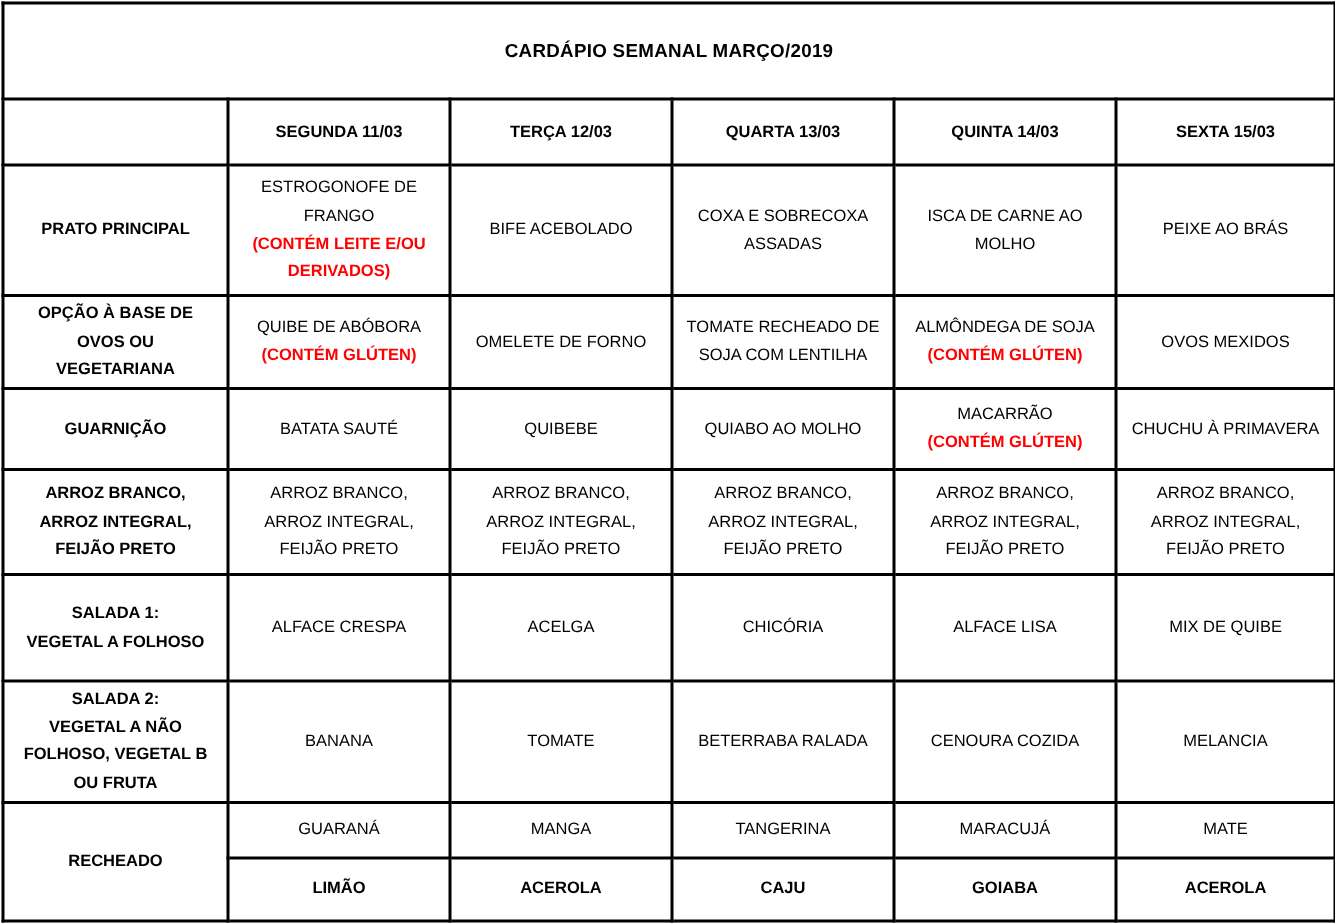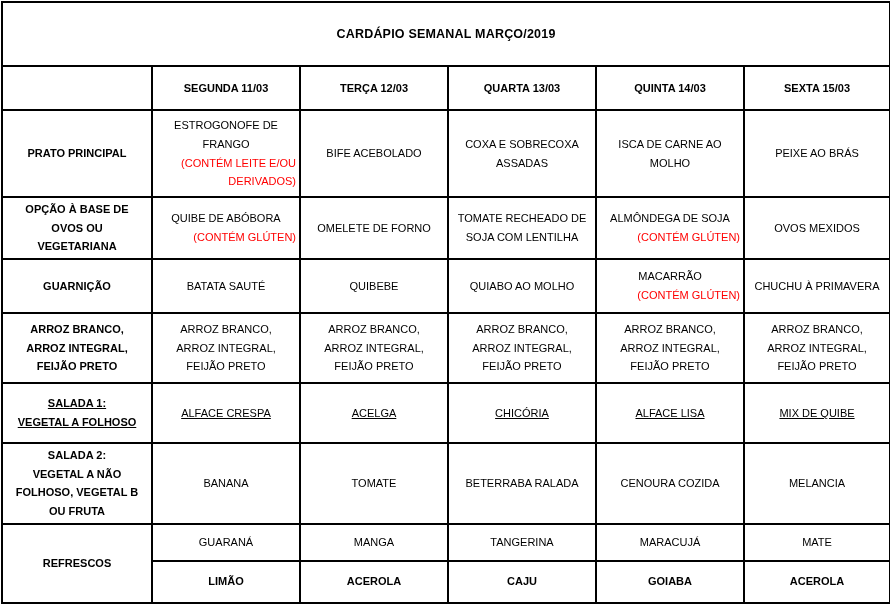--- a/index.html
+++ b/index.html
@@ -36,30 +36,29 @@
     line-height: 1.7;
   }
   td.menu-cell {
     font-size: 11px;
     line-height: 1.7;
     border-radius: 17px;
   }
   .dish { white-space: pre-line; }
   .allergen {
     color: #FF0000;
-    font-weight: normal;
+    font-weight: bold;
     white-space: pre-line;
-    text-align: right;
   }
   .allergen:empty { display: none; }
   tr.r-prato     { height: 87px; }
   tr.r-opcao     { height: 58px; }
   tr.r-guarnicao { height: 54px; }
   tr.r-arroz     { height: 70px; }
-  tr.r-salada1   { height: 60px; text-decoration: underline; }
+  tr.r-salada1   { height: 71px; }
   tr.r-salada2   { height: 64px; padding-left: 36px; }
   tr.r-ref-top   { height: 37px; }
   tr.r-ref-bot   { height: 42px; font-weight: bold; }
 </style>
 </head>
 <body>
 
 <table class="menu">
   <colgroup>
     <col style="width:150px">
@@ -230,21 +229,21 @@
     </td>
     <td class="menu-cell">
       <div class="dish">CENOURA COZIDA</div>
     </td>
     <td class="menu-cell">
       <div class="dish">MELANCIA</div>
     </td>
   </tr>
 
   <tr class="r-ref-top">
-    <td class="row-label" rowspan="2">REFRESCOS</td>
+    <td class="row-label" rowspan="2">RECHEADO</td>
     <td class="menu-cell">
       <div class="dish">GUARANÁ</div>
     </td>
     <td class="menu-cell">
       <div class="dish">MANGA</div>
     </td>
     <td class="menu-cell">
       <div class="dish">TANGERINA</div>
     </td>
     <td class="menu-cell">

